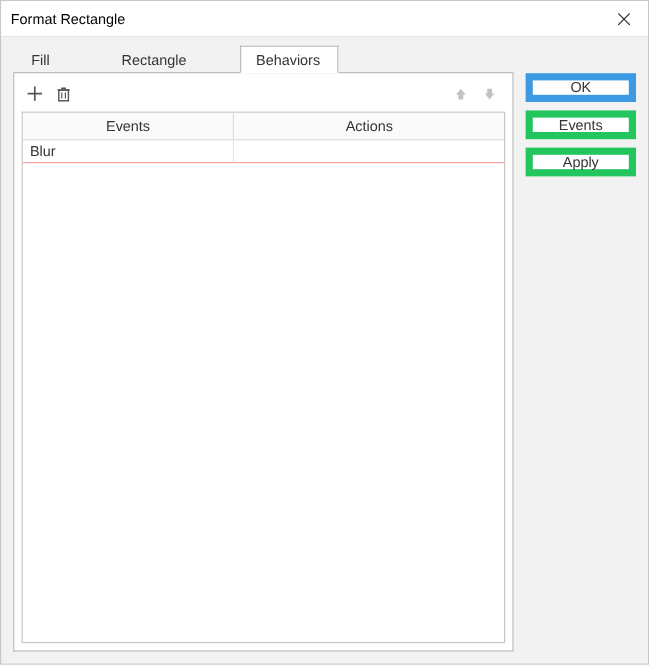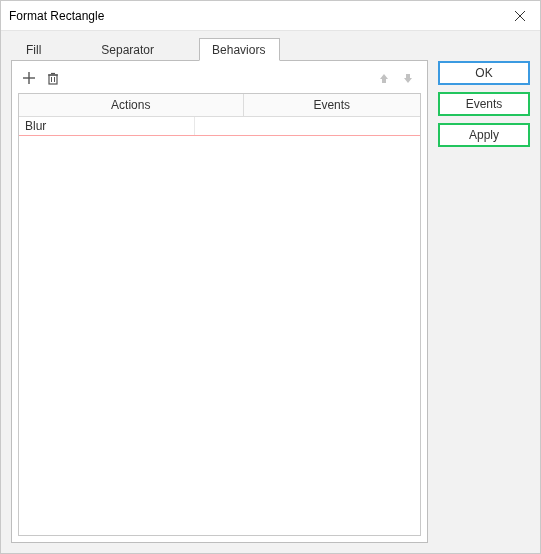--- a/index.html
+++ b/index.html
@@ -150,21 +150,21 @@
   .right {
     width: 92px;
     display: flex;
     flex-direction: column;
     padding-top: 24px;
   }
   .btn {
     height: 24px;
     margin-bottom: 7px;
     background: #fff;
-    border: 2px solid #22c55e;
+    border: 6px solid #22c55e;
     display: flex;
     align-items: center;
     justify-content: center;
     color: #333;
     cursor: default;
   }
   .btn.primary { border-color: #3b9ae1; }
   .btn.gap-after { }
 </style>
 </head>
@@ -177,21 +177,21 @@
       <svg viewBox="0 0 10 10">
         <line x1="0" y1="0" x2="10" y2="10" stroke="#333" stroke-width="1"></line>
         <line x1="10" y1="0" x2="0" y2="10" stroke="#333" stroke-width="1"></line>
       </svg>
     </div>
   </div>
   <div class="body">
     <div class="left">
       <div class="tabs">
         <div class="tab">Fill</div>
-        <div class="tab">Separator</div>
+        <div class="tab">Rectangle</div>
         <div class="tab active">Behaviors</div>
         <div class="tab-underline"></div>
       </div>
       <div class="panel">
         <div class="toolbar">
           <div class="tool-btn">
             <svg width="14" height="14" viewBox="0 0 14 14">
               <line x1="7" y1="1" x2="7" y2="13" stroke="#555" stroke-width="1.4"></line>
               <line x1="1" y1="7" x2="13" y2="7" stroke="#555" stroke-width="1.4"></line>
             </svg>
@@ -212,22 +212,22 @@
             </svg>
           </div>
           <div class="tool-btn disabled">
             <svg width="12" height="12" viewBox="0 0 12 12">
               <path d="M6 11 L2 6 L4 6 L4 2 L8 2 L8 6 L10 6 Z" fill="#c2c2c2"></path>
             </svg>
           </div>
         </div>
         <div class="grid">
           <div class="grid-head">
+            <div class="col col-events">Events</div>
             <div class="col col-actions">Actions</div>
-            <div class="col col-events">Events</div>
           </div>
           <div class="grid-body">
             <div class="grid-row">
               <div class="cell col-events">Blur</div>
               <div class="cell col-actions"></div>
             </div>
           </div>
         </div>
       </div>
     </div>

